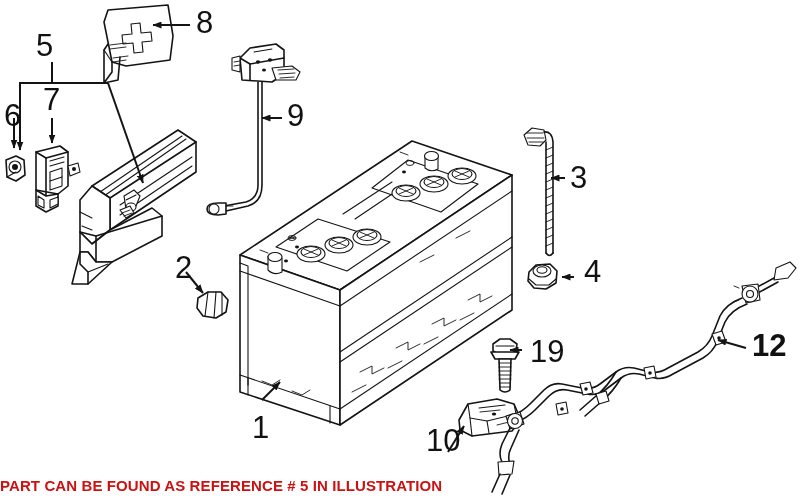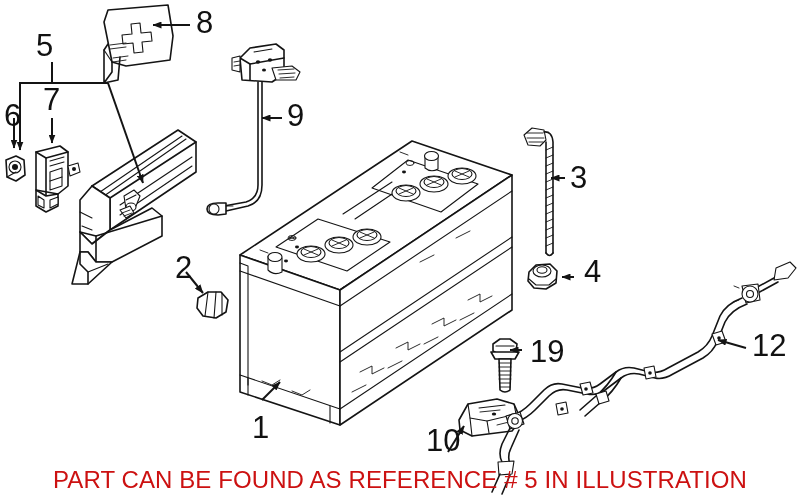--- a/index.html
+++ b/index.html
@@ -81,24 +81,24 @@
     color: #111111;
     line-height: 1;
     white-space: nowrap;
     user-select: none;
   }
   #footer-note {
     position: absolute;
     left: 0;
     right: 0;
     bottom: 6px;
-    text-align: center;
+    text-align: left;
     font-family: "Liberation Sans", sans-serif;
-    font-size: 24px;
-    font-weight: normal;
+    font-size: 15px;
+    font-weight: bold;
     letter-spacing: 0.1px;
     color: #cc1111;
     white-space: nowrap;
     user-select: none;
   }
 </style>
 </head>
 <body>
 
 <div id="diagram-root">
@@ -459,17 +459,17 @@
   <div class="callout-num" style="left:175px; top:252px;">2</div>
   <div class="callout-num" style="left:570px; top:162px;">3</div>
   <div class="callout-num" style="left:584px; top:256px;">4</div>
   <div class="callout-num" style="left:36px;  top:30px;">5</div>
   <div class="callout-num" style="left:4px;   top:100px;">6</div>
   <div class="callout-num" style="left:43px;  top:84px;">7</div>
   <div class="callout-num" style="left:196px; top:7px;">8</div>
   <div class="callout-num" style="left:287px; top:100px;">9</div>
   <div class="callout-num" style="left:418px; top:425px;margin-left:8px;">10</div>
   <div class="callout-num" style="left:530px; top:336px;">19</div>
-  <div class="callout-num" style="left:752px; top:330px;">12</div>
+  <div class="callout-num" style="left:752px; top:330px;font-weight:bold;">12</div>
 
   <div id="footer-note">PART CAN BE FOUND AS REFERENCE # 5 IN ILLUSTRATION</div>
 
 </div>
 
 </body></html>

